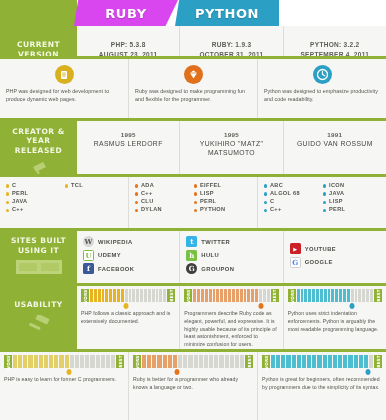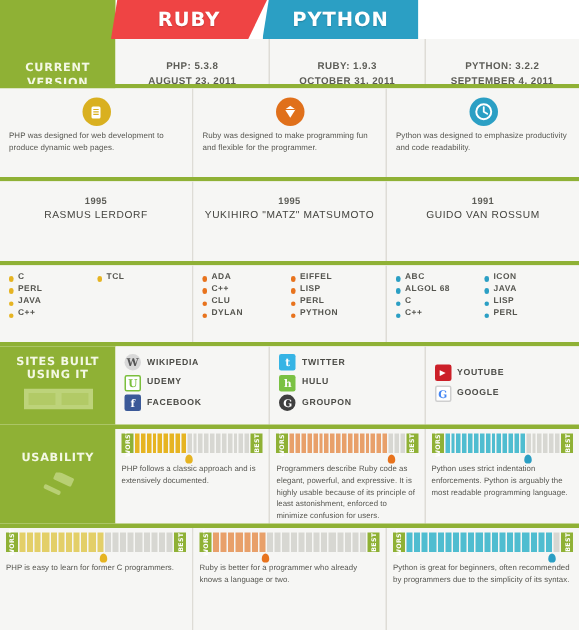--- a/index.html
+++ b/index.html
@@ -28,21 +28,21 @@
     display: flex; align-items: center; justify-content: center;
     color: #ffffff;
     font-weight: bold;
     font-size: 13px;
     letter-spacing: 0.6px;
     font-family: "DejaVu Sans", sans-serif;
     text-shadow: 0 1px 1px rgba(0,0,0,0.18);
   }
   .hdr-php    { width: 104px; background: #e6b422;
                 clip-path: polygon(0 0, 100% 0, 88% 100%, 0 100%); }
-  .hdr-ruby   { width: 104px; background: #ef4444;
+  .hdr-ruby   { width: 104px; background: #d946ef;
                 clip-path: polygon(4% 0, 100% 0, 88% 100%, 0 100%); margin-left: -3px; }
   .hdr-python { width: 104px; background: #2b9fc4;
                 clip-path: polygon(4% 0, 100% 0, 100% 100%, 0 100%); margin-left: -3px; }
 
   
   .row { position: relative; width: 386px; display: flex; }
 
   .label-cell {
     position: relative;
     width: 77px;
@@ -253,20 +253,30 @@
               </svg>
           </div>
         </div>
         <div class="desc">Python was designed to emphasize productivity and code readability.</div>
       </div>
     </div>
   </div>
   <div class="row-sep" style="position:absolute;top:118px;"></div>
 
   <div class="row" style="position:absolute; top:121px; height:53px;">
+    <div class="label-cell tabbed">
+      <div class="label-text">CREATOR &amp; YEAR RELEASED</div>
+      <div class="label-icon">
+        <svg width="20" height="22" viewBox="0 0 20 22">
+          <path d="M4 8 L14 3 L17 8 L7 13 Z" fill="#dbe8a8"></path>
+          <path d="M9 12 L10 19" stroke="#dbe8a8" stroke-width="2"></path>
+          <rect x="5" y="19" width="10" height="2" fill="#dbe8a8"></rect>
+        </svg>
+      </div>
+    </div>
     <div class="cells">
       <div class="cell">
         <div class="creator-block">
           <div class="creator-year">1995</div>
           <div class="creator-name">RASMUS LERDORF</div>
         </div>
       </div>
       <div class="cell">
         <div class="creator-block">
           <div class="creator-year">1995</div>

